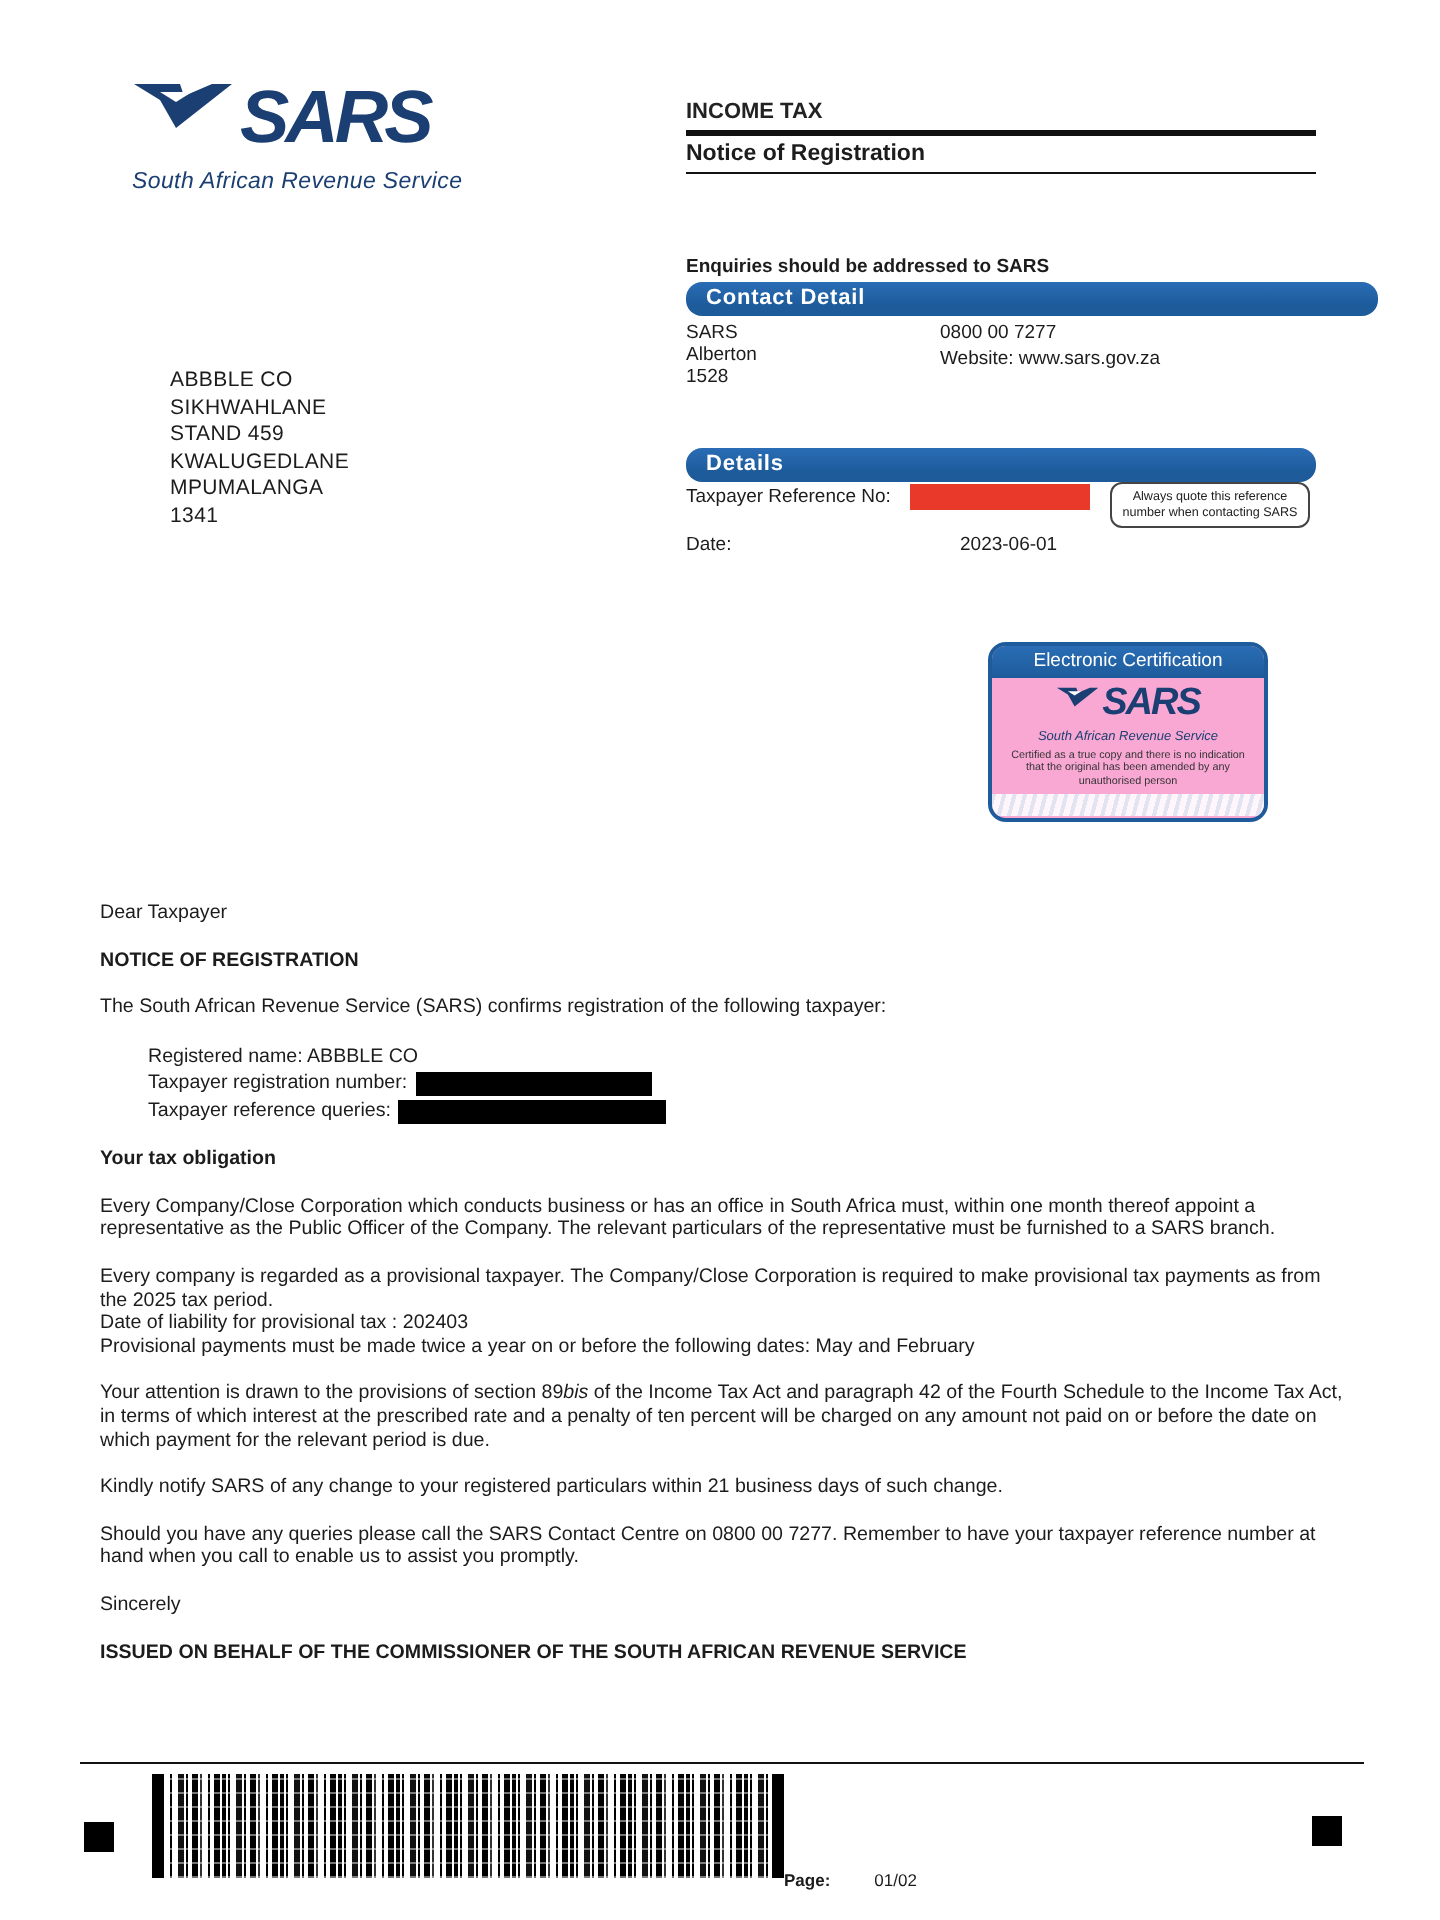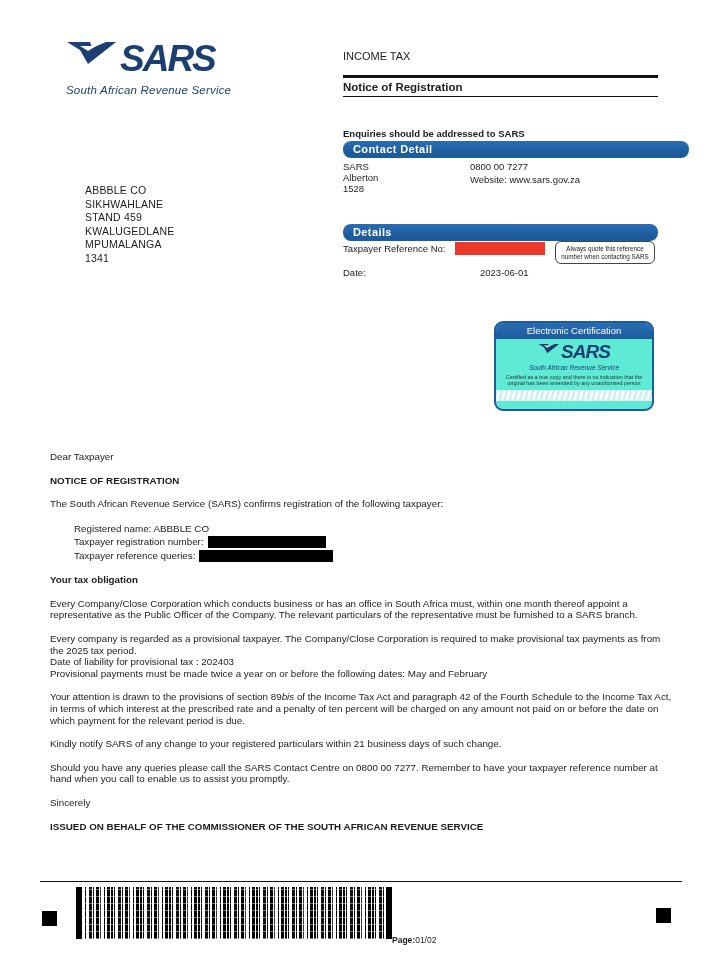--- a/index.html
+++ b/index.html
@@ -25,21 +25,21 @@
     font-size:37px;font-weight:bold;font-style:italic;
     color:var(--navy);letter-spacing:-2px;line-height:38px;
   }
   .logo-tag{
     font-size:11.5px;font-style:italic;color:var(--navy);
     margin-top:0;letter-spacing:.2px;
   }
 
   
   .hdr{left:343px;top:50px;width:315px;}
-  .hdr-taxtype{font-size:11px;color:#222;padding-bottom:13px;}
+  .hdr-taxtype{font-size:11px;color:#222;padding-bottom:3px;font-weight:bold;}
   .hdr-thick{border-bottom:3.5px solid #111;}
   .hdr-title{font-size:11.5px;font-weight:bold;padding:3px 0 3px 0;border-bottom:1.5px solid #111;}
 
   
   .enquiries{left:343px;top:128px;width:315px;font-size:9.5px;font-weight:bold;}
   .bluebar{
     background:linear-gradient(180deg,var(--bar-blue-light),var(--bar-blue) 70%);
     color:#fff;font-weight:bold;font-size:11px;letter-spacing:.4px;
     border-radius:8px;padding:2px 10px;height:17px;line-height:13px;
   }
@@ -60,22 +60,22 @@
   .ref-note{
     margin-left:10px;border:1.5px solid #444;border-radius:6px;
     font-size:6.3px;line-height:7.5px;text-align:center;
     padding:3px 4px;width:100px;color:#222;background:#fff;
   }
   .date-row{left:343px;top:267px;width:315px;font-size:9.5px;display:flex;}
   .date-label{width:137px;}
 
   
   .cert{
-    left:494px;top:321px;width:160px;height:90px;
-    border:2px solid var(--bar-blue);border-radius:9px;overflow:hidden;background:#5eead4;
+    left:494px;top:321px;width:140px;height:90px;
+    border:2px solid var(--bar-blue);border-radius:9px;overflow:hidden;background:#f9a8d4;
   }
   .cert-head{
     background:linear-gradient(180deg,var(--bar-blue-light),var(--bar-blue));
     color:#fff;font-size:9.5px;text-align:center;padding:2px 0 3px;
   }
   .cert-body{text-align:center;padding-top:4px;}
   .cert-logo{display:flex;justify-content:center;align-items:flex-start;}
   .cert-mark{width:22px;height:17px;margin-right:1px;}
   .cert-word{font-size:19px;font-weight:bold;font-style:italic;color:var(--navy);letter-spacing:-1px;line-height:18px;}
   .cert-tag{font-size:6.5px;font-style:italic;color:var(--navy);margin-top:0px;}
@@ -108,21 +108,21 @@
       repeating-linear-gradient(0deg, rgba(255,255,255,.45) 0 1px, rgba(255,255,255,0) 1px 7px),
       repeating-linear-gradient(90deg,
         #000 0 2px,#fff 2px 3px,#000 3px 4px,#fff 4px 7px,
         #111 7px 10px,#fff 10px 11px,#000 11px 12px,#fff 12px 14px,
         #000 14px 17px,#fff 17px 18px,#333 18px 19px,#fff 19px 22px,
         #000 22px 23px,#fff 23px 25px,#000 25px 28px,#fff 28px 29px);
     border-left:6px solid #000;border-right:6px solid #000;
     box-shadow:inset 2px 0 0 #fff,inset -2px 0 0 #fff;
   }
   .page-row{left:392px;top:935px;font-size:8.5px;font-weight:bold;display:flex;}
-  .page-value{font-weight:normal;}
+  .page-value{margin-left:22px;font-weight:normal;}
 </style>
 </head>
 <body>
 
 <div class="abs logo">
   <div class="logo-row">
     <span>
       <svg class="logo-mark" viewBox="0 0 52 40">
         <polygon points="1,2 24,2 26,8 40,2 50,2 22,24 14,10 1,2" fill="#1b3f72"></polygon>
         <polygon points="14,6 22,11 30,6" fill="#ffffff"></polygon>

